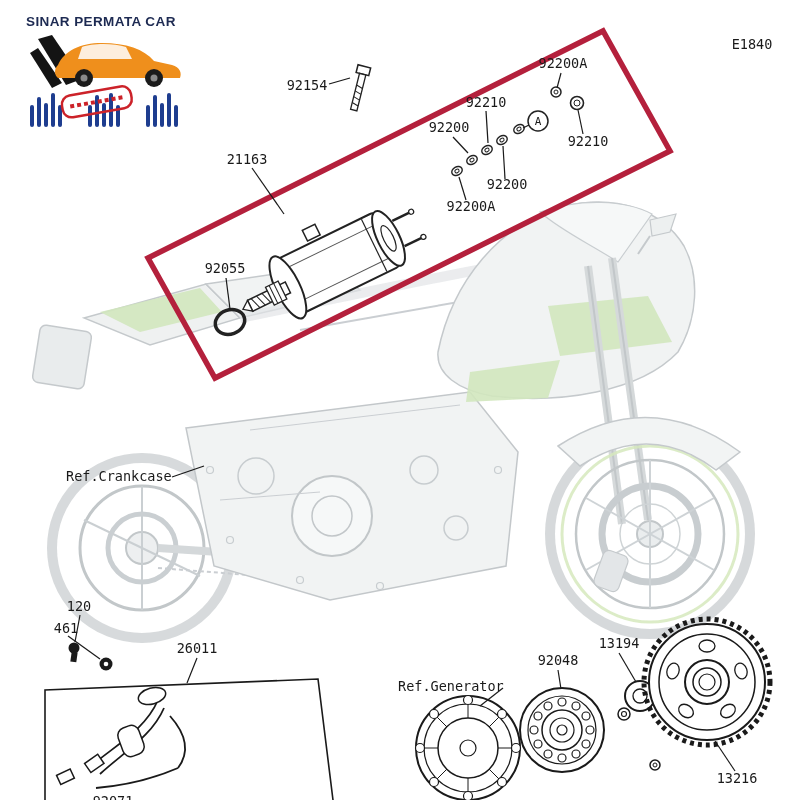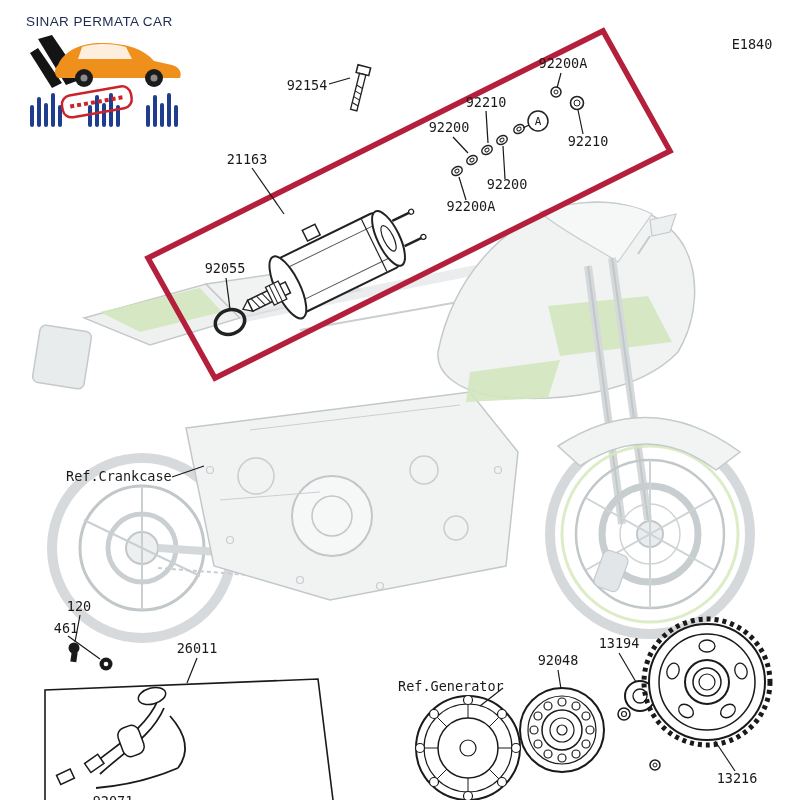--- a/index.html
+++ b/index.html
@@ -1,19 +1,19 @@
 <!DOCTYPE html>
 <html><head>
 <meta charset="utf-8">
 <style>
   html,body{margin:0;padding:0;background:#ffffff;}
   .canvas{position:relative;width:800px;height:800px;background:#ffffff;overflow:hidden;}
   .diagram{position:absolute;left:0;top:0;}
   .logo{position:absolute;left:22px;top:14px;width:185px;z-index:5;}
-  .logo-title{font-family:"Liberation Sans",sans-serif;font-weight:normal;font-size:13.5px;
+  .logo-title{font-family:"Liberation Sans",sans-serif;font-weight:bold;font-size:13.5px;
               color:#1d2a52;letter-spacing:.4px;margin:0 0 2px 4px;white-space:nowrap;}
   svg text{font-family:"DejaVu Sans Mono",monospace;font-size:13.5px;fill:#1a1a1a;}
   svg text.marker{font-size:11px;}
 </style>
 </head>
 <body>
 
 <div class="canvas">
 
   <div class="logo">

